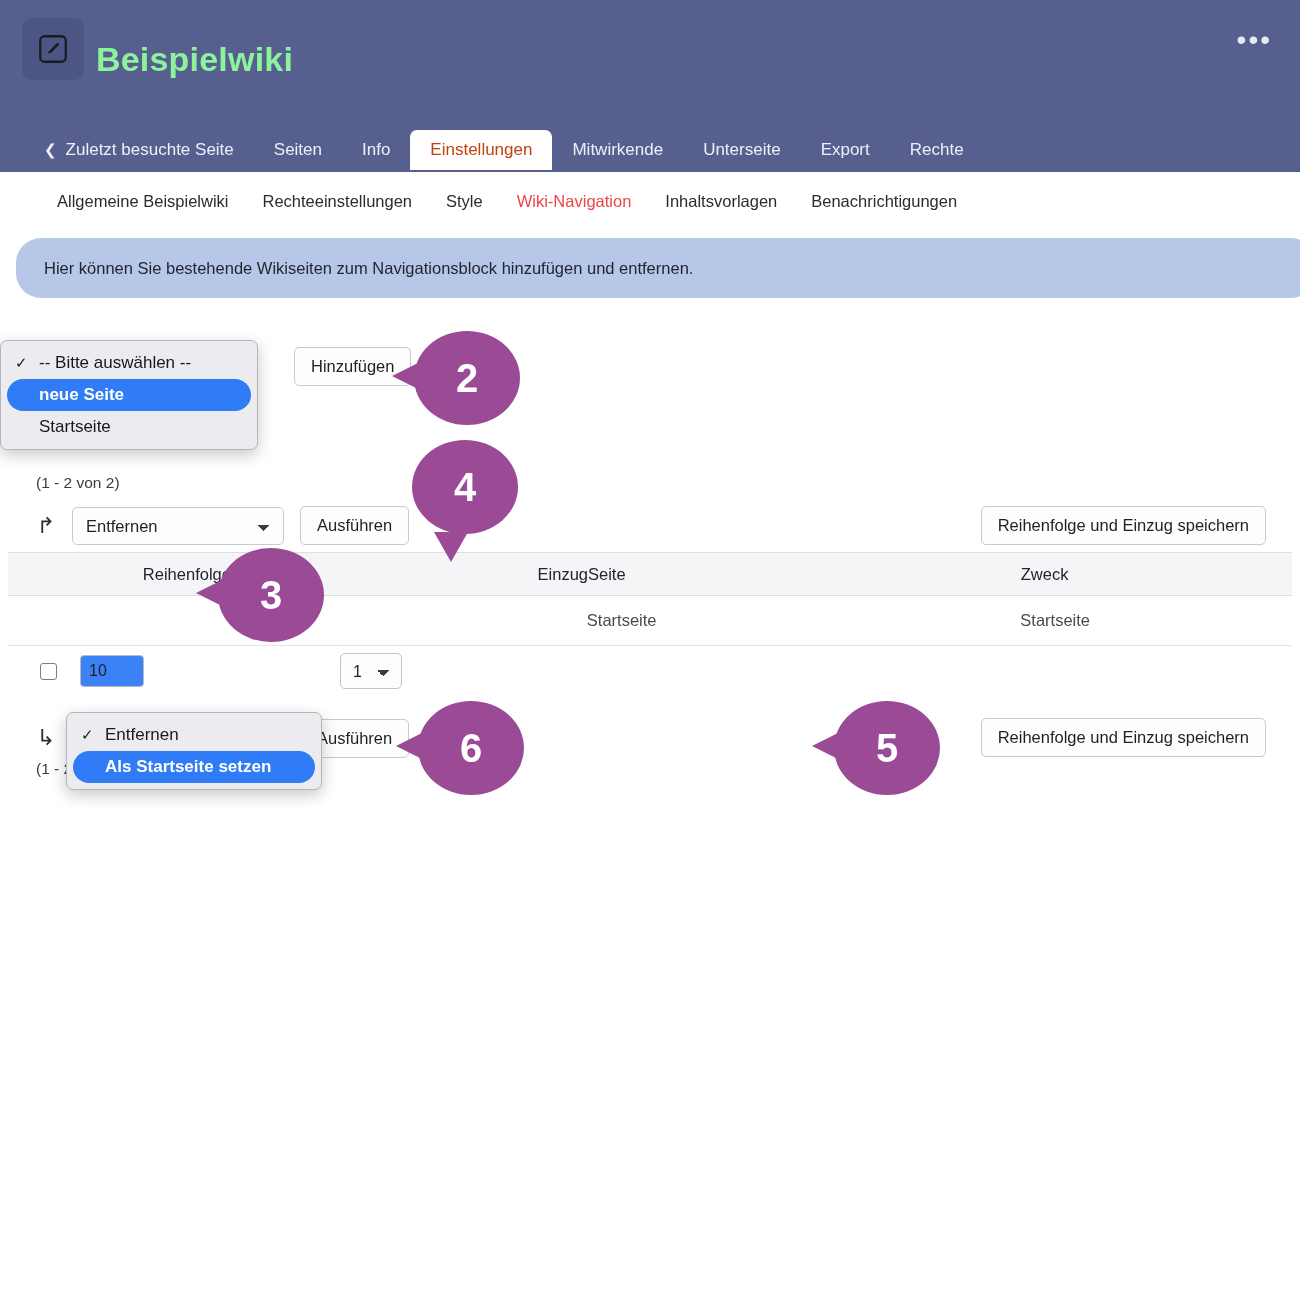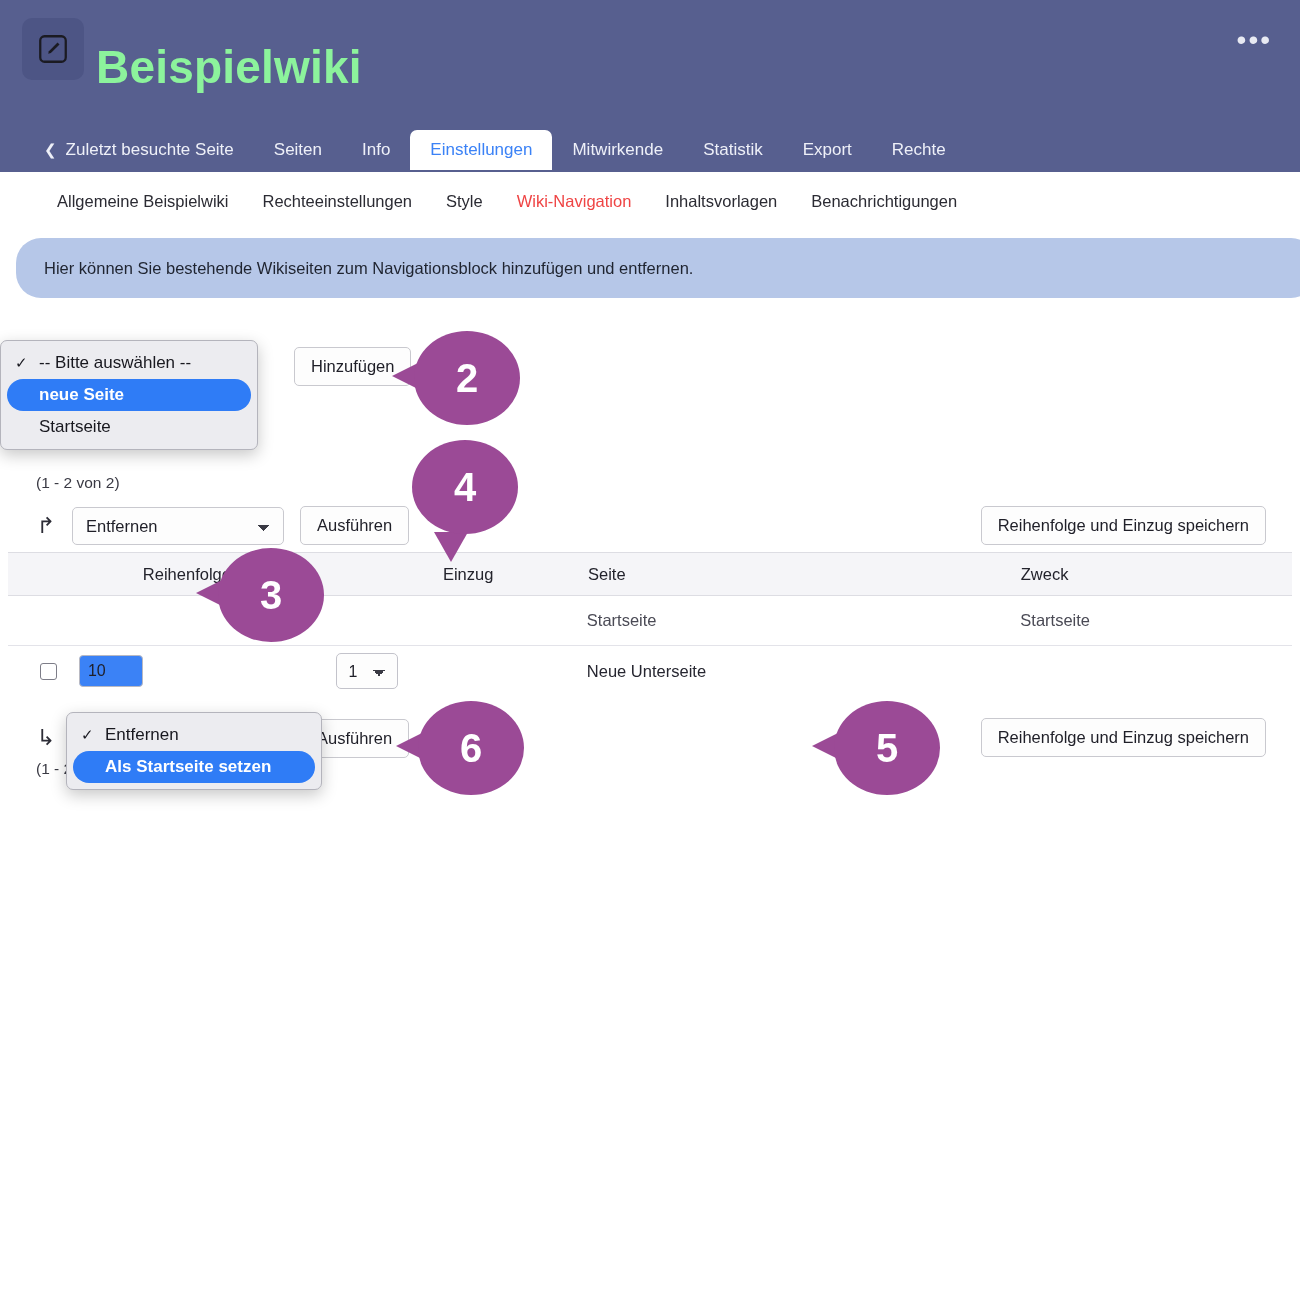--- a/index.html
+++ b/index.html
@@ -26,21 +26,21 @@
   .logo-box {
     position: absolute; left: 22px; top: 18px;
     width: 62px; height: 62px;
     background: #4d5585;
     border-radius: 10px;
     display: flex; align-items: center; justify-content: center;
   }
   .logo-box svg { display: block; }
   .wiki-title {
     position: absolute; left: 96px; top: 40px;
-    font-size: 46px; font-weight: bold;
+    font-size: 34px; font-weight: bold;
     color: #8cf39c;
     letter-spacing: 0.2px;
   }
   .dots {
     position: absolute; right: 28px; top: 30px;
     color: #e8eaf3; font-size: 28px; line-height: 20px;
     letter-spacing: 2px;
     cursor: pointer;
   }
   .tabs {
@@ -52,21 +52,21 @@
     color: #eef0f8;
     font-size: 17px;
     padding: 10px 20px;
     white-space: nowrap;
     cursor: pointer;
   }
   .tab.back { padding-left: 4px; display: flex; align-items: center; gap: 9px; }
   .tab.back .chev { font-size: 15px; }
   .tab.active {
     background: #ffffff;
-    color: #3b82f6;
+    color: #c2410c;
     border-radius: 7px 7px 0 0;
     font-weight: normal;
   }
 
   
   .subtabs {
     position: absolute; left: 0; top: 172px;
     width: 1300px; height: 58px;
     background: #ffffff;
     display: flex; align-items: center;
@@ -165,21 +165,21 @@
     border-bottom: 1px solid #dddde3;
     height: 44px; align-items: center;
   }
   .th { font-size: 16.5px; color: #23232c; font-weight: normal; }
   .col-check { width: 66px; }
   .col-order  { width: 222px; }
   .col-indent { width: 300px; }
   .col-page   { width: 420px; }
   .col-purpose{ width: 276px; margin-left: 20px; }
   .th.col-order  { text-align: left; padding-left: 70px; }
-  .th.col-indent { text-align: center; padding-left: 56px; }
+  .th.col-indent { text-align: right; padding-left: 56px; }
   .th.col-page   { text-align: left; padding-left: 0px; }
   .th.col-purpose{ text-align: left; padding-left: 0px; }
 
   .trow { display: flex; align-items: center; height: 50px; }
   .trow.first { border-bottom: 1px solid #e3e3e9; }
   .cell { font-size: 16.5px; color: #44444e; }
   .cell.page, .cell.purpose { color: #4a4a55; }
   .row2 .cell.page { color: #262630; }
 
   .chk {
@@ -306,21 +306,21 @@
 
     <div class="tabs">
       <div class="tab back">
         <span class="chev">❮</span>
         <span>Zuletzt besuchte Seite</span>
       </div>
       <div class="tab">Seiten</div>
       <div class="tab">Info</div>
       <div class="tab active">Einstellungen</div>
       <div class="tab">Mitwirkende</div>
-      <div class="tab">Statistik</div>
+      <div class="tab">Unterseite</div>
       <div class="tab">Export</div>
       <div class="tab">Rechte</div>
     </div>
   </div>
 
   <div class="subtabs">
     <div class="subtab">Allgemeine Beispielwiki</div>
     <div class="subtab">Rechteeinstellungen</div>
     <div class="subtab">Style</div>
     <div class="subtab current">Wiki-Navigation</div>
@@ -372,21 +372,20 @@
           <div class="chk"></div>
         </div>
         <div class="col-order">
           <input class="order-input" type="text" value="10" style="">
         </div>
         <div class="col-indent">
           <select class="indent-select">
             <option>1</option>
           </select>
         </div>
-        <div class="col-page cell page">Neue Unterseite</div>
         <div class="col-purpose cell purpose"></div>
       </div>
     </div>
 
     <div class="action-bar" style="top:424px;">
       <span class="arrow-glyph">↳</span>
       <div style="width:212px;height:40px;"></div>
       <button class="btn">Ausführen</button>
     </div>
     <button class="btn save-btn-bottom">Reihenfolge und Einzug speichern</button>

